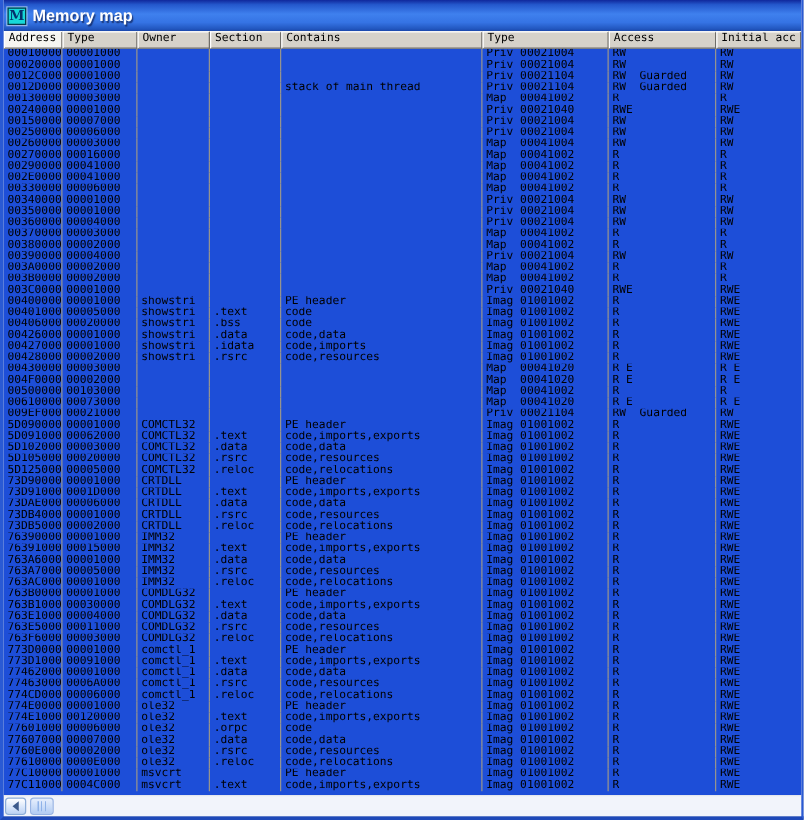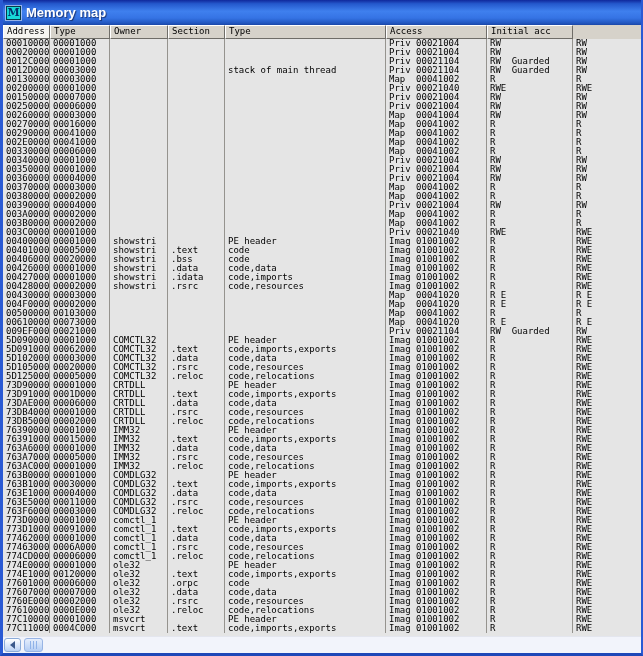--- a/index.html
+++ b/index.html
@@ -52,21 +52,21 @@
     padding-left: 3px;
     font-size: 9px; line-height: 11px;
     color: #000;
     white-space: pre; overflow: hidden;
     cursor: default;
   }
   .header-cell.active { background: #f6f5f1; }
   .rows-area {
     height: 597px;
     overflow: hidden;
-    background: #e5e5e5;
+    background: #1d4ed8;
   }
   .data-row { height: 9px; }
   .data-cell {
     border-right: 1px solid #95938e;
     padding-left: 3px;
     font-size: 9px; line-height: 9px;
     letter-spacing: 0px;
     color: #000;
     white-space: pre; overflow: hidden;
   }
@@ -116,20 +116,21 @@
   <div class="titlebar">
     <div class="app-icon">M</div>
     <div class="title-text">Memory map</div>
   </div>
 
   <div class="header-row grid-cols">
     <div class="header-cell active">Address</div>
     <div class="header-cell">Type</div>
     <div class="header-cell">Owner</div>
     <div class="header-cell">Section</div>
+    <div class="header-cell">Contains</div>
     <div class="header-cell">Type</div>
     <div class="header-cell">Access</div>
     <div class="header-cell">Initial acc</div>
   </div>
 
   <div class="rows-area">
       <div class="data-row grid-cols">
       <div class="data-cell">00010000</div>
       <div class="data-cell">00001000</div>
       <div class="data-cell"></div>
@@ -173,21 +174,21 @@
       <div class="data-cell">00130000</div>
       <div class="data-cell">00003000</div>
       <div class="data-cell"></div>
       <div class="data-cell"></div>
       <div class="data-cell"></div>
       <div class="data-cell">Map  00041002</div>
       <div class="data-cell">R</div>
       <div class="data-cell">R</div>
     </div>
       <div class="data-row grid-cols">
-      <div class="data-cell">00200000</div>
+      <div class="data-cell">00240000</div>
       <div class="data-cell">00001000</div>
       <div class="data-cell"></div>
       <div class="data-cell"></div>
       <div class="data-cell"></div>
       <div class="data-cell">Priv 00021040</div>
       <div class="data-cell">RWE</div>
       <div class="data-cell">RWE</div>
     </div>
       <div class="data-row grid-cols">
       <div class="data-cell">00150000</div>

